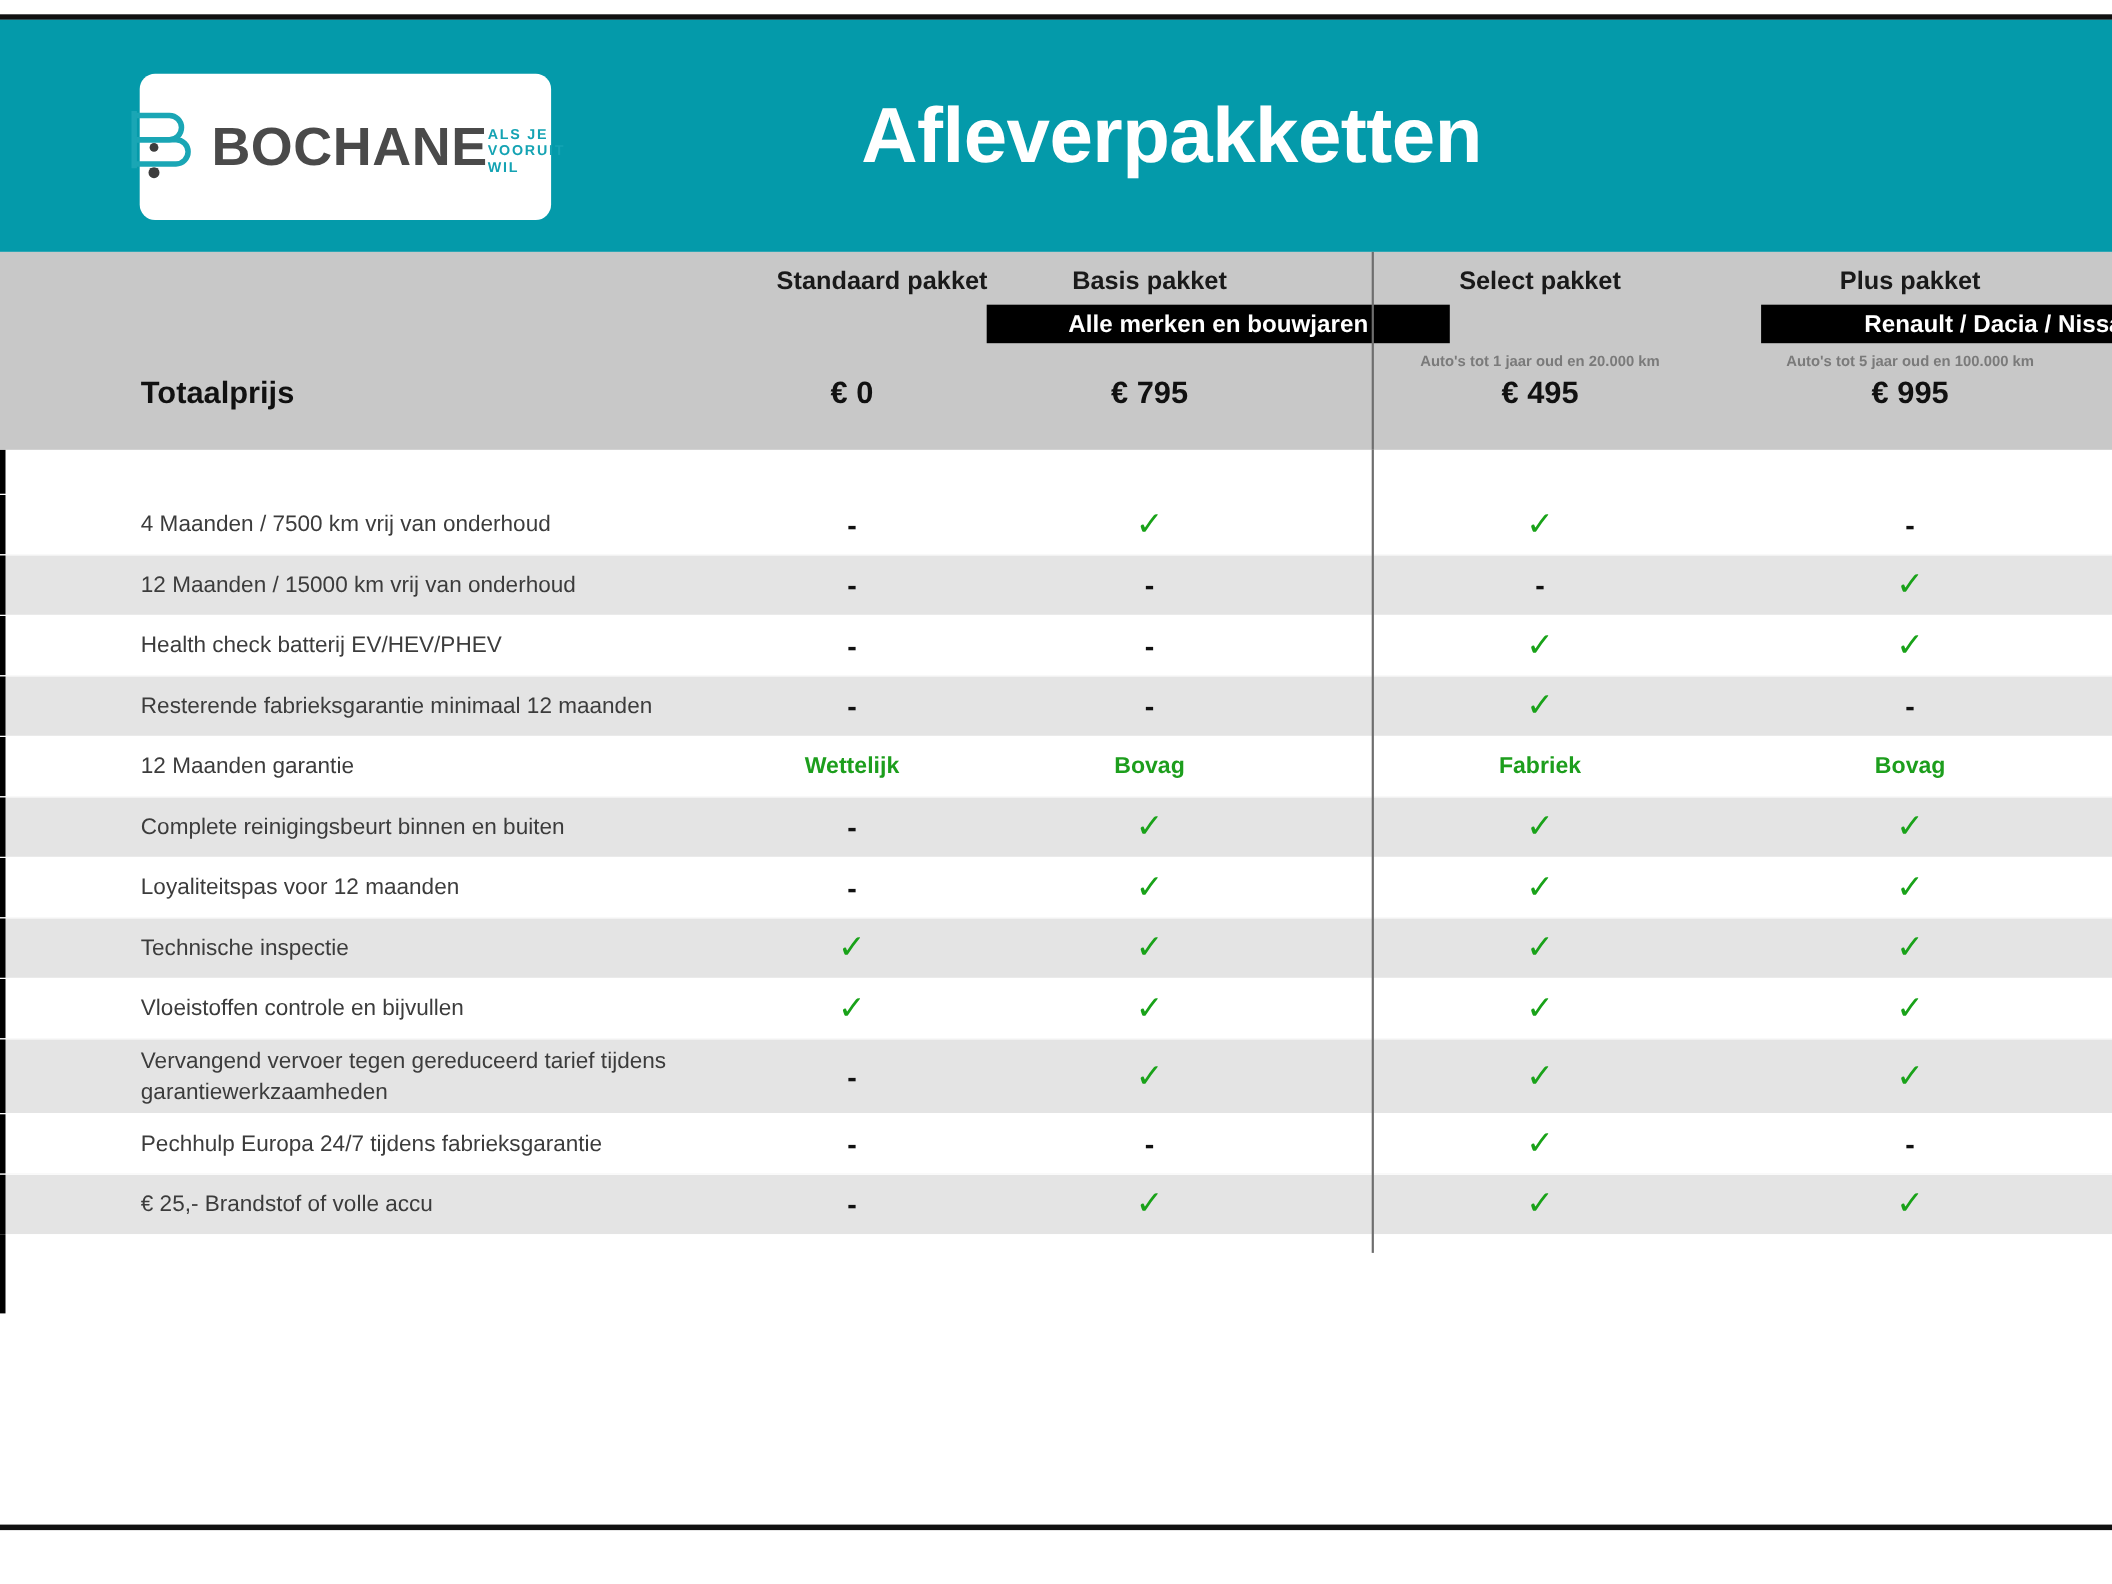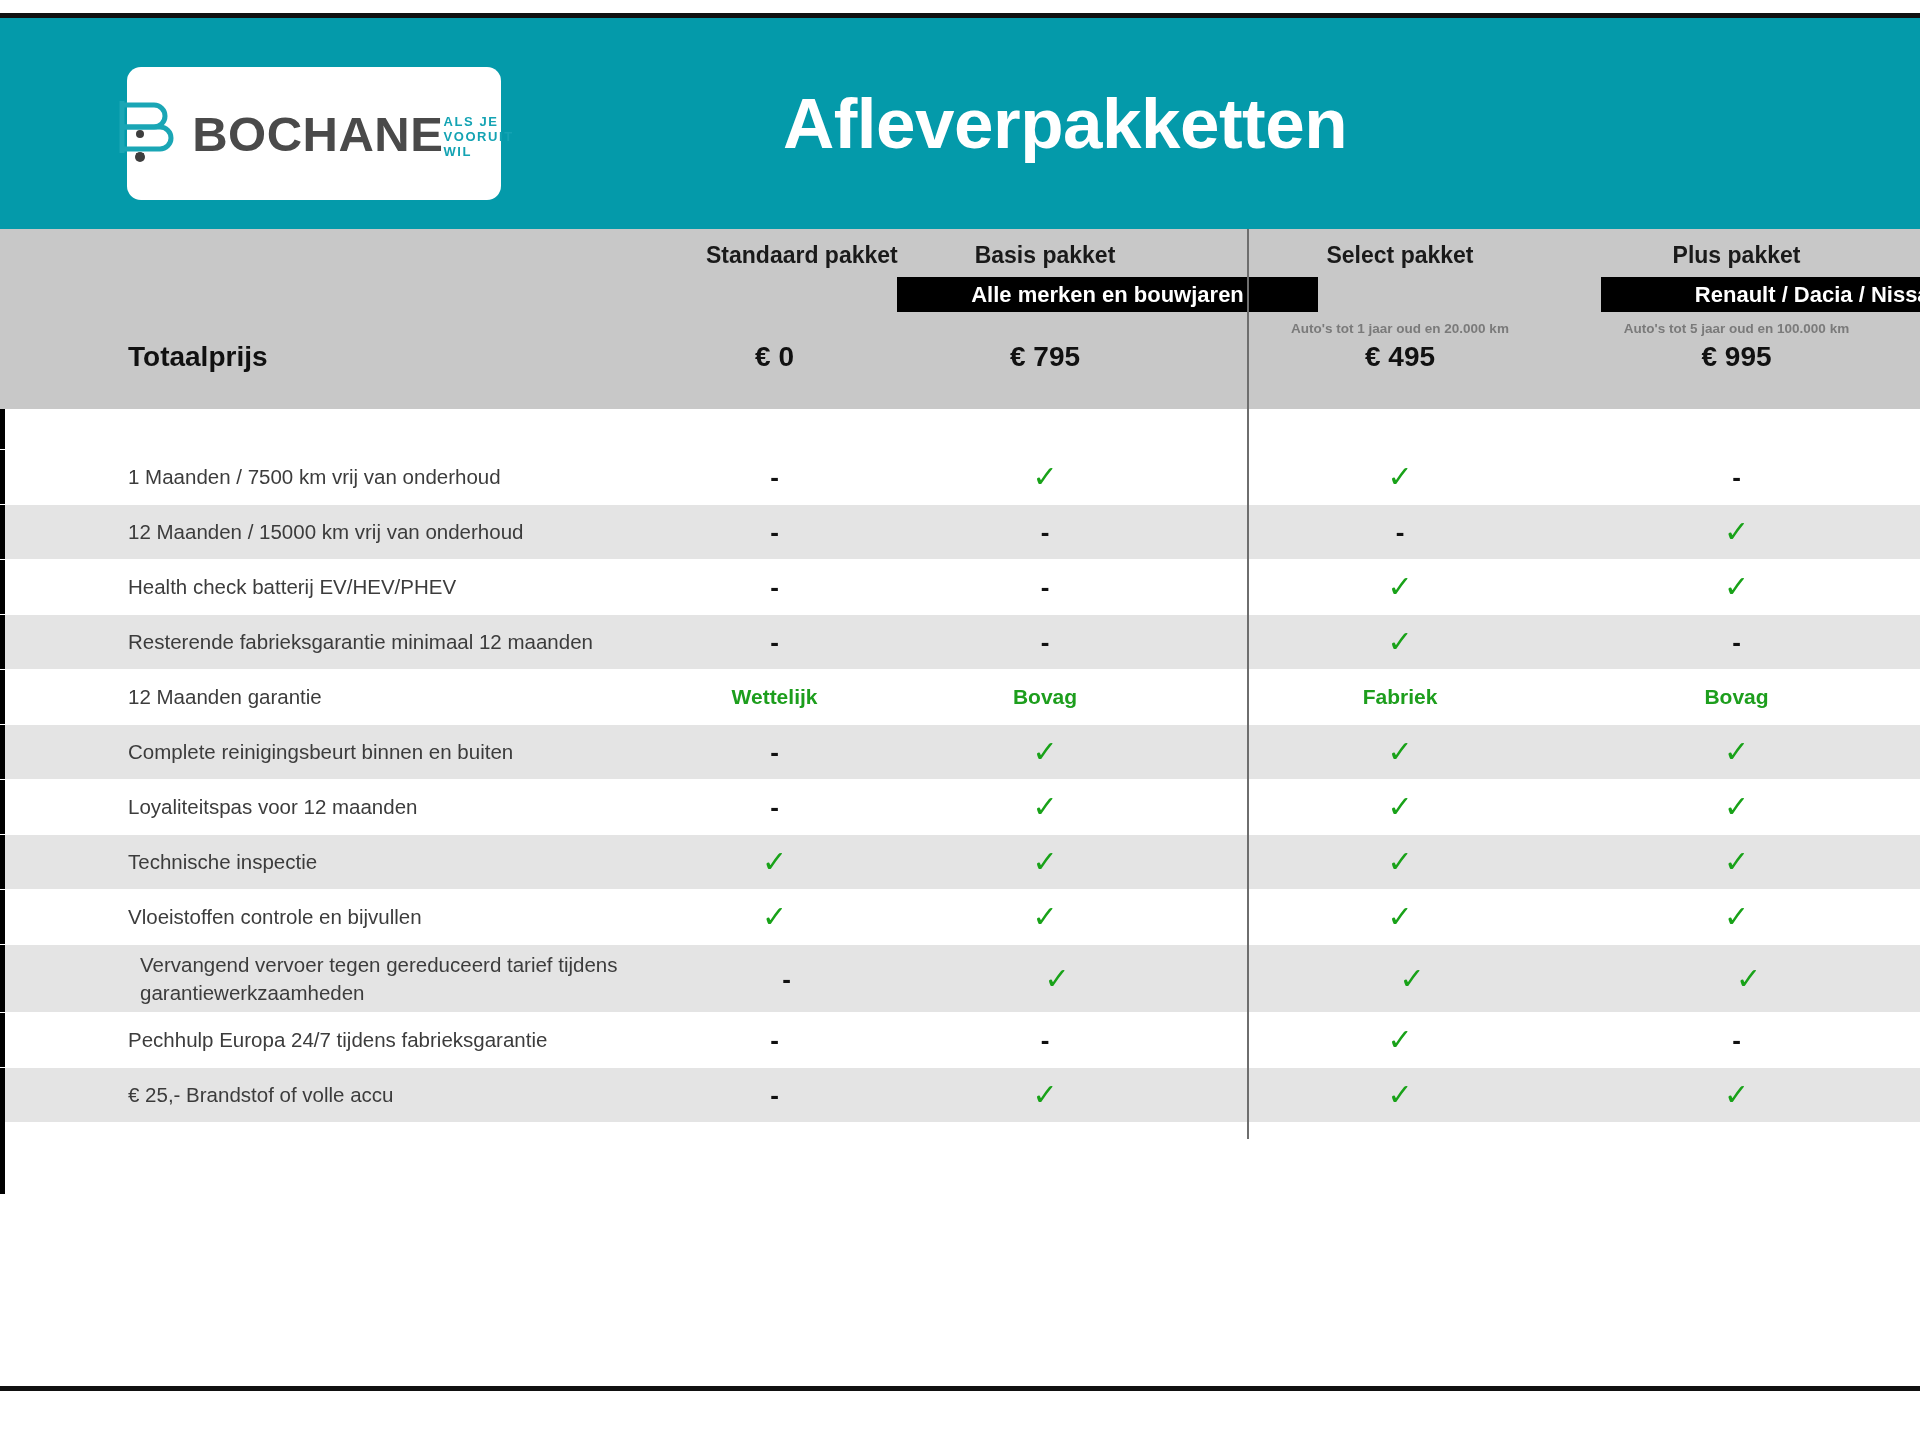--- a/index.html
+++ b/index.html
@@ -356,21 +356,21 @@
   </div>
   <div class="head-sep"></div>
 
   <div class="table-body">
     <div class="spacer-row">
       <div class="left-tick"></div>
     </div>
     <div id="rows-host">
         <div class="row plain" style="height: 54px;">
           <div class="left-tick"></div>
-          <div class="cell-label">1 Maanden / 7500 km vrij van onderhoud</div>
+          <div class="cell-label">4 Maanden / 7500 km vrij van onderhoud</div>
           <div class="cell-val v1">
             <span class="mark-dash">-</span>
           </div>
           <div class="cell-val v2">
             <span class="mark-check">✓</span>
           </div>
           <div class="cell-val v3">
             <span class="mark-check">✓</span>
           </div>
           <div class="cell-val v4">
@@ -498,21 +498,21 @@
           <div class="cell-val v2">
             <span class="mark-check">✓</span>
           </div>
           <div class="cell-val v3">
             <span class="mark-check">✓</span>
           </div>
           <div class="cell-val v4">
             <span class="mark-check">✓</span>
           </div>
         </div>
-        <div class="row shade" style="height: 67px; padding-left: 12px;">
+        <div class="row shade" style="height: 67px;">
           <div class="left-tick"></div>
           <div class="cell-label">Vervangend vervoer tegen gereduceerd tarief tijdens garantiewerkzaamheden</div>
           <div class="cell-val v1">
             <span class="mark-dash">-</span>
           </div>
           <div class="cell-val v2">
             <span class="mark-check">✓</span>
           </div>
           <div class="cell-val v3">
             <span class="mark-check">✓</span>

